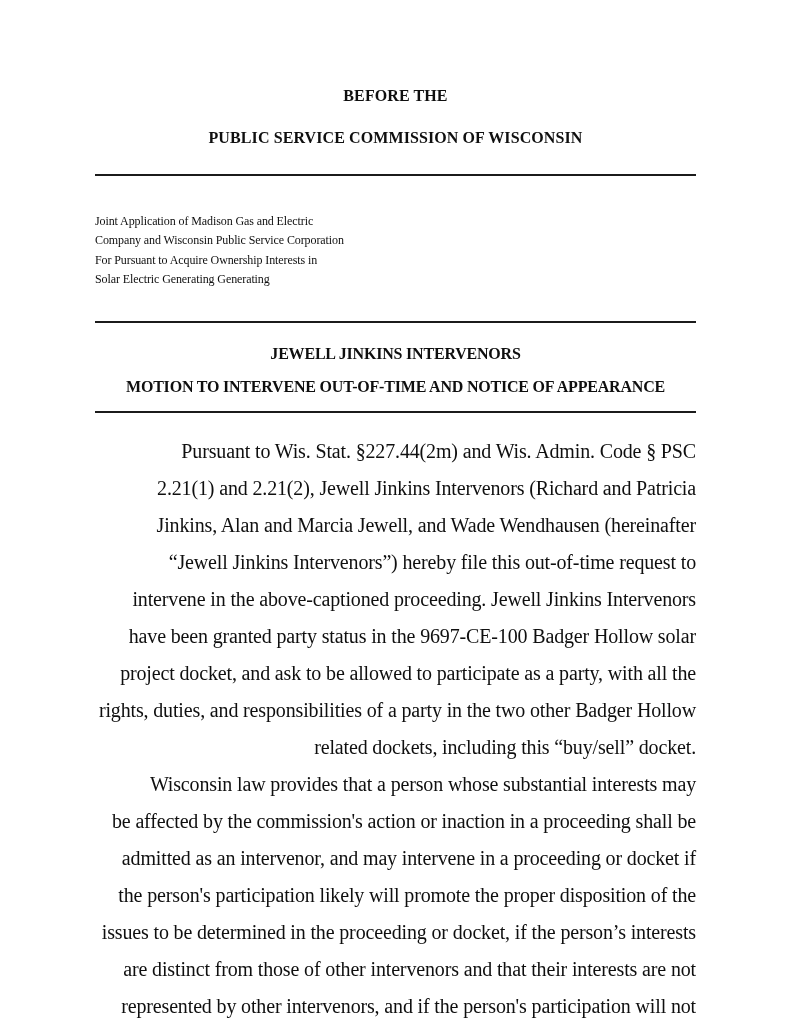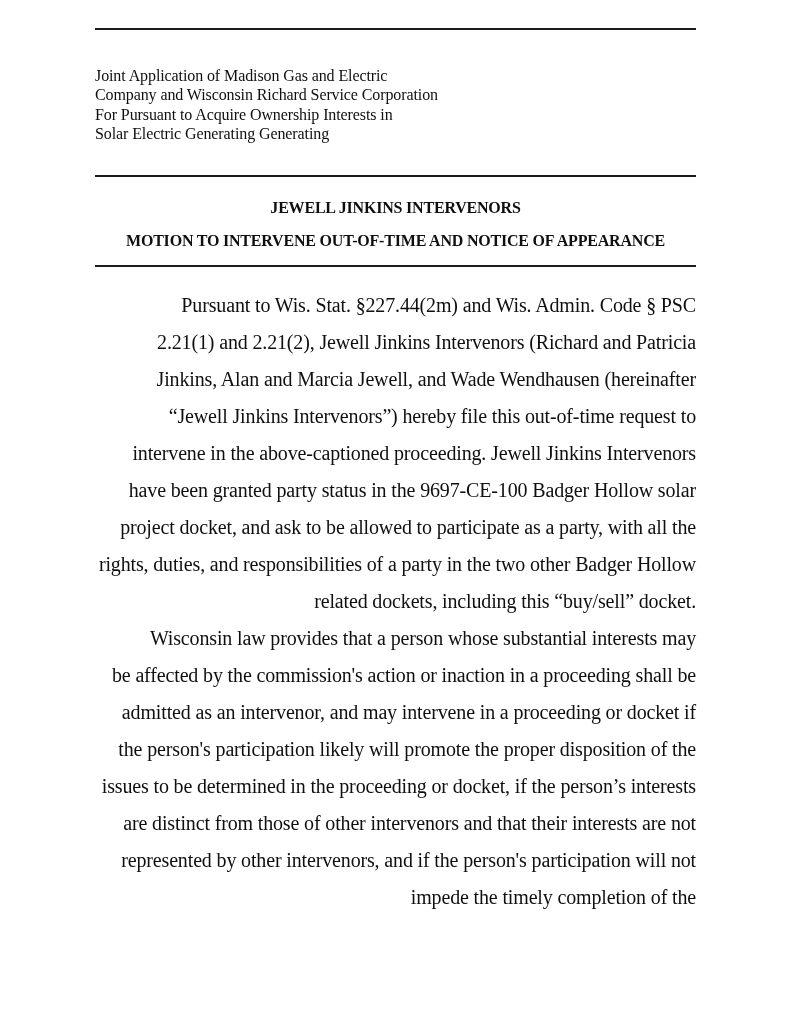--- a/index.html
+++ b/index.html
@@ -47,21 +47,21 @@
   .rule-bottom { margin-top: 16px; }
 
   
   .caption {
     display: flex;
     justify-content: space-between;
     margin-top: 36px;
   }
   .caption-left p {
     margin: 0;
-    font-size: 16px;
+    font-size: 12px;
     line-height: 19.3px;
     letter-spacing: -0.1px;
   }
   .caption-right {
     padding-top: 20px;
     padding-right: 50px;
     font-size: 16px;
     white-space: nowrap;
   }
 
@@ -85,27 +85,31 @@
     text-indent: 42px;
     text-align: right;
   }
 </style>
 </head>
 <body>
 
 <div class="page">
   <div class="content">
 
+    <div class="court-header">
+      <p class="center bold line1">BEFORE THE</p>
+      <p class="center bold line2">PUBLIC SERVICE COMMISSION OF WISCONSIN</p>
+    </div>
 
     <hr class="rule rule-top">
 
     <div class="caption">
       <div class="caption-left">
         <p>Joint Application of Madison Gas and Electric</p>
-        <p>Company and Wisconsin Richard Service Corporation</p>
+        <p>Company and Wisconsin Public Service Corporation</p>
         <p>For Pursuant to Acquire Ownership Interests in</p>
         <p>Solar Electric Generating Generating</p>
       </div>
     </div>
 
     <hr class="rule rule-mid">
 
     <div class="doc-title">
       <p class="center bold line1">JEWELL JINKINS INTERVENORS</p>
       <p class="center bold line2">MOTION TO INTERVENE OUT-OF-TIME AND NOTICE OF APPEARANCE</p>

